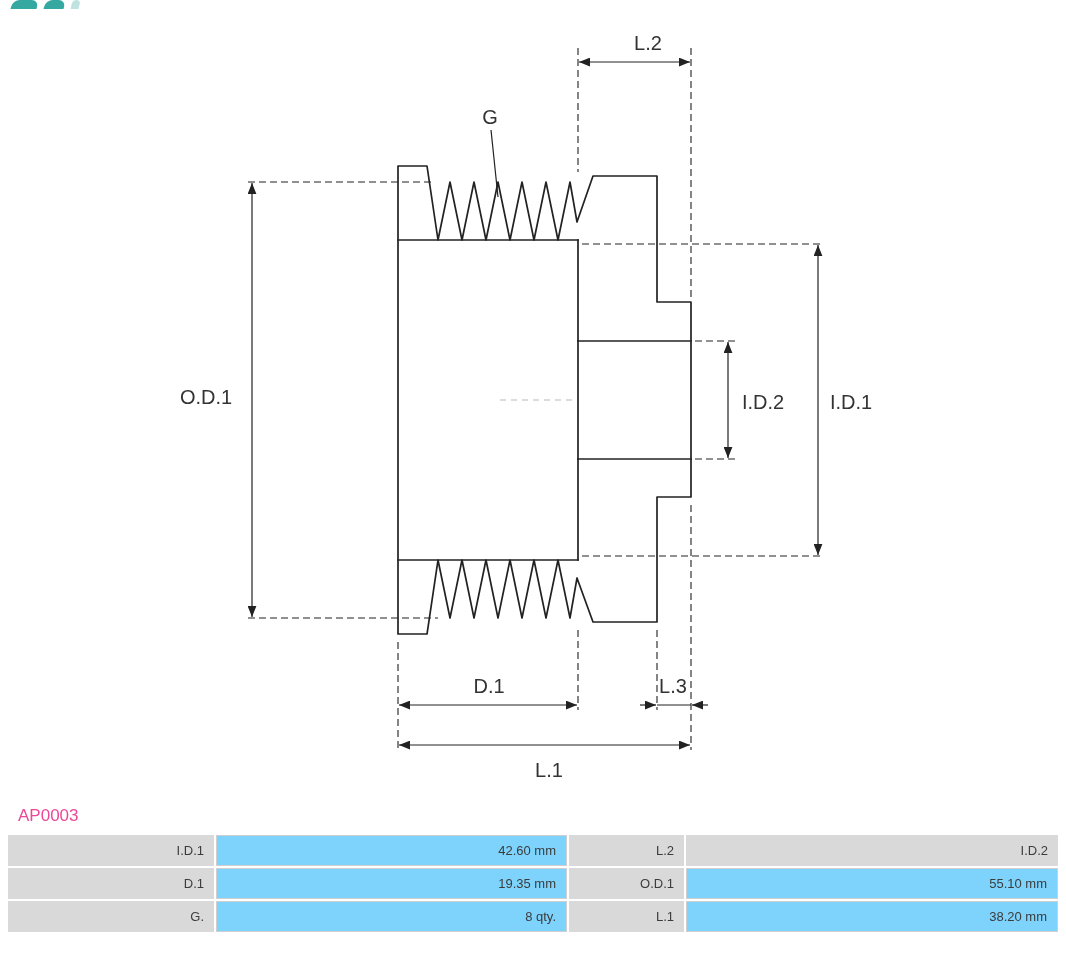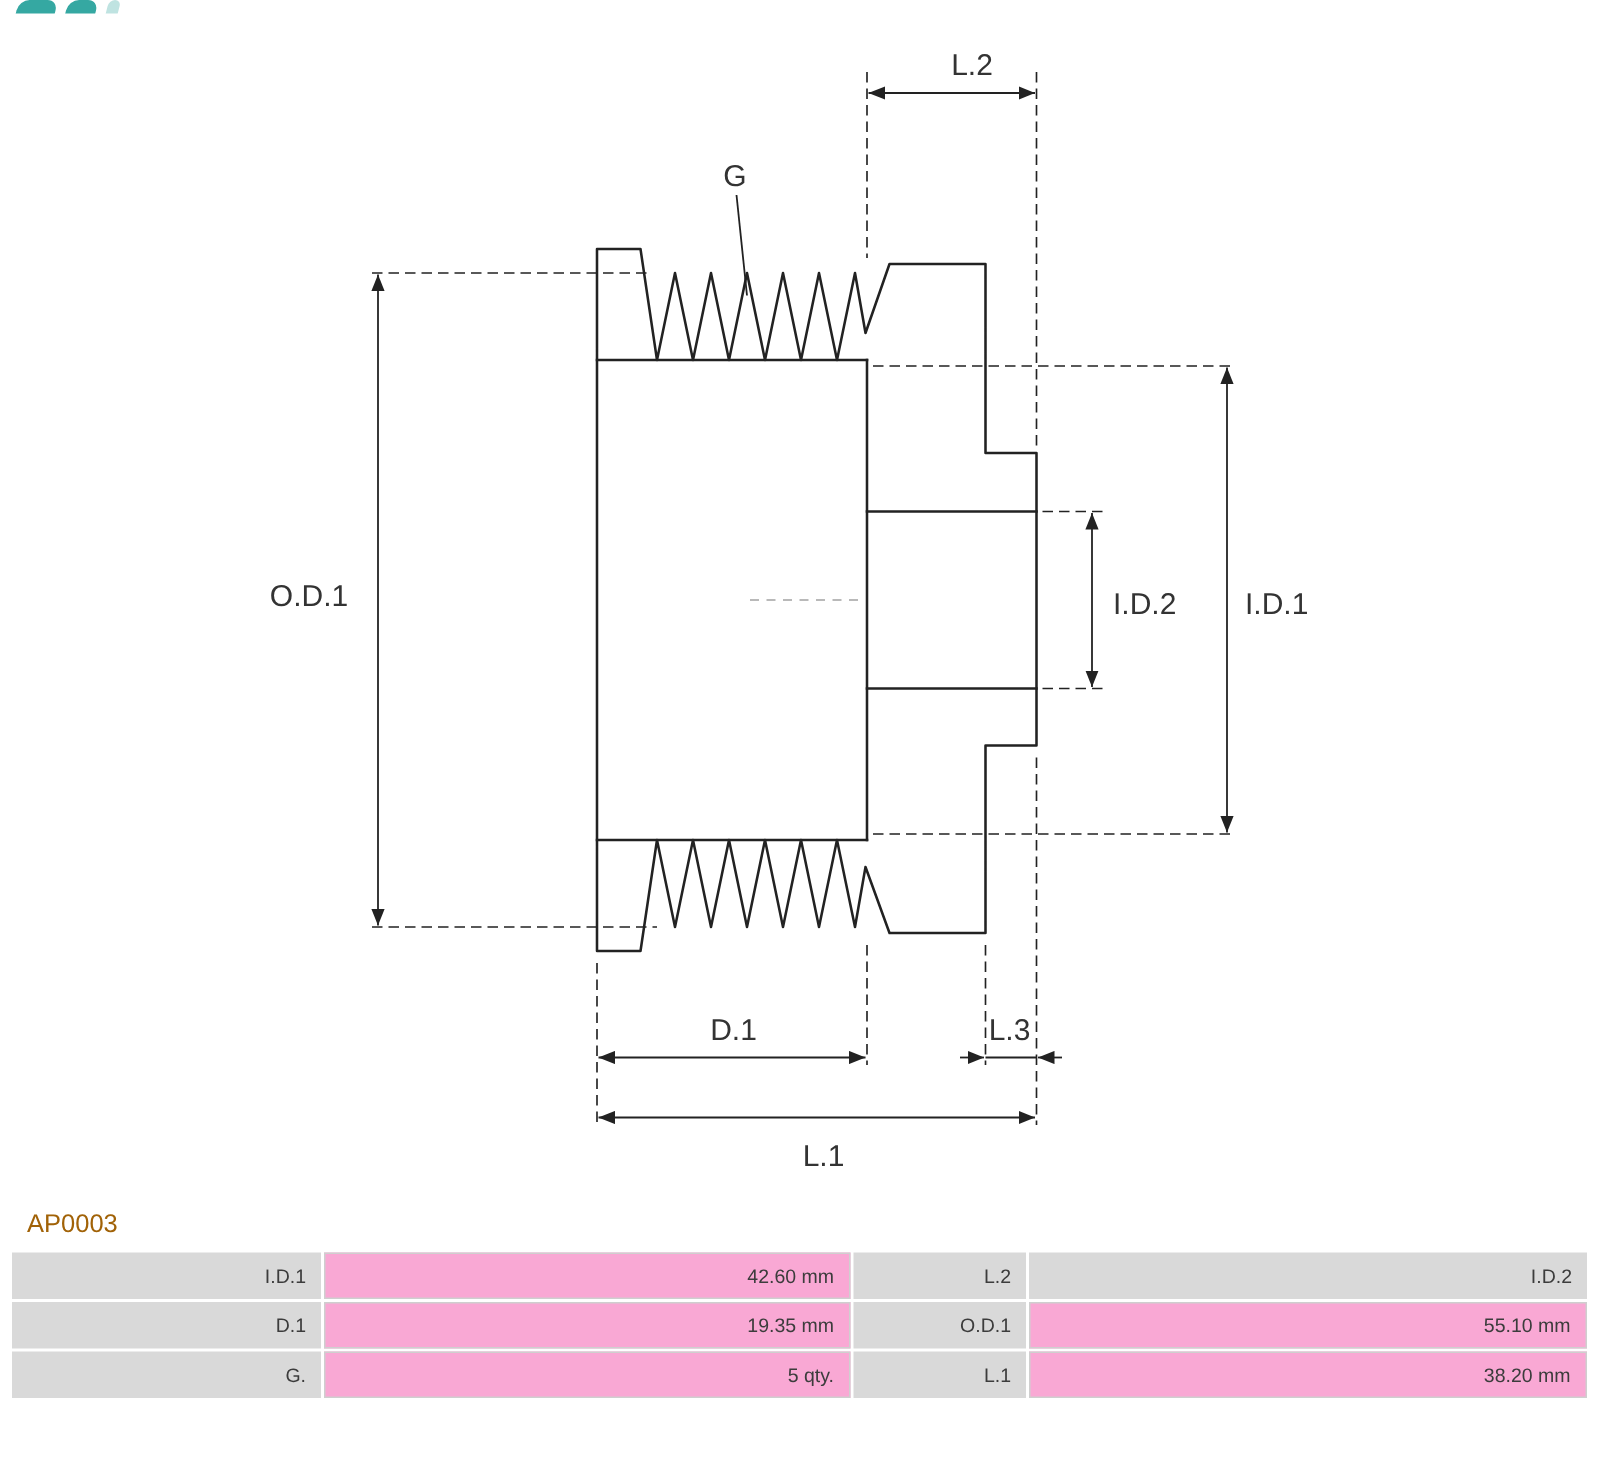--- a/index.html
+++ b/index.html
@@ -55,21 +55,21 @@
     stroke: #222222;
     stroke-width: 1.2;
   }
   text.lbl {
     font-family: "Liberation Sans", sans-serif;
     font-size: 20px;
     fill: #333333;
   }
 
   .part-number {
-    color: #a16207;
+    color: #ec4899;
     font-size: 17px;
     line-height: 20px;
     margin: 6px 0 9px 18px;
   }
 
   .spec-table {
     display: grid;
     grid-template-columns: 206px 351px 115px 372px;
     grid-auto-rows: 31px;
     gap: 2px;
@@ -78,21 +78,21 @@
   .cell {
     display: flex;
     align-items: center;
     justify-content: flex-end;
     padding-right: 10px;
     font-size: 13px;
     color: #3c3c3c;
     white-space: nowrap;
   }
   .cell.label { background: #d9d9d9; }
-  .cell.value { background: #f9a8d4; border: 1px solid #cfcfcf; }
+  .cell.value { background: #7dd3fc; border: 1px solid #cfcfcf; }
   .cell.blank { background: transparent; }
 </style>
 </head>
 <body>
 
 <div class="logo">
   <span class="logo-blob a"></span>
   <span class="logo-blob b"></span>
   <span class="logo-blob c"></span>
 </div>
@@ -177,19 +177,19 @@
   <div class="cell value">42.60 mm</div>
   <div class="cell label">L.2</div>
 
   <div class="cell label">I.D.2</div>
   <div class="cell label">D.1</div>
   <div class="cell value">19.35 mm</div>
 
   <div class="cell label">O.D.1</div>
   <div class="cell value">55.10 mm</div>
   <div class="cell label">G.</div>
-  <div class="cell value">5 qty.</div>
+  <div class="cell value">8 qty.</div>
 
   <div class="cell label">L.1</div>
   <div class="cell value">38.20 mm</div>
   <div class="cell blank"></div>
   <div class="cell blank"></div>
 </div>
 
 </body></html>

